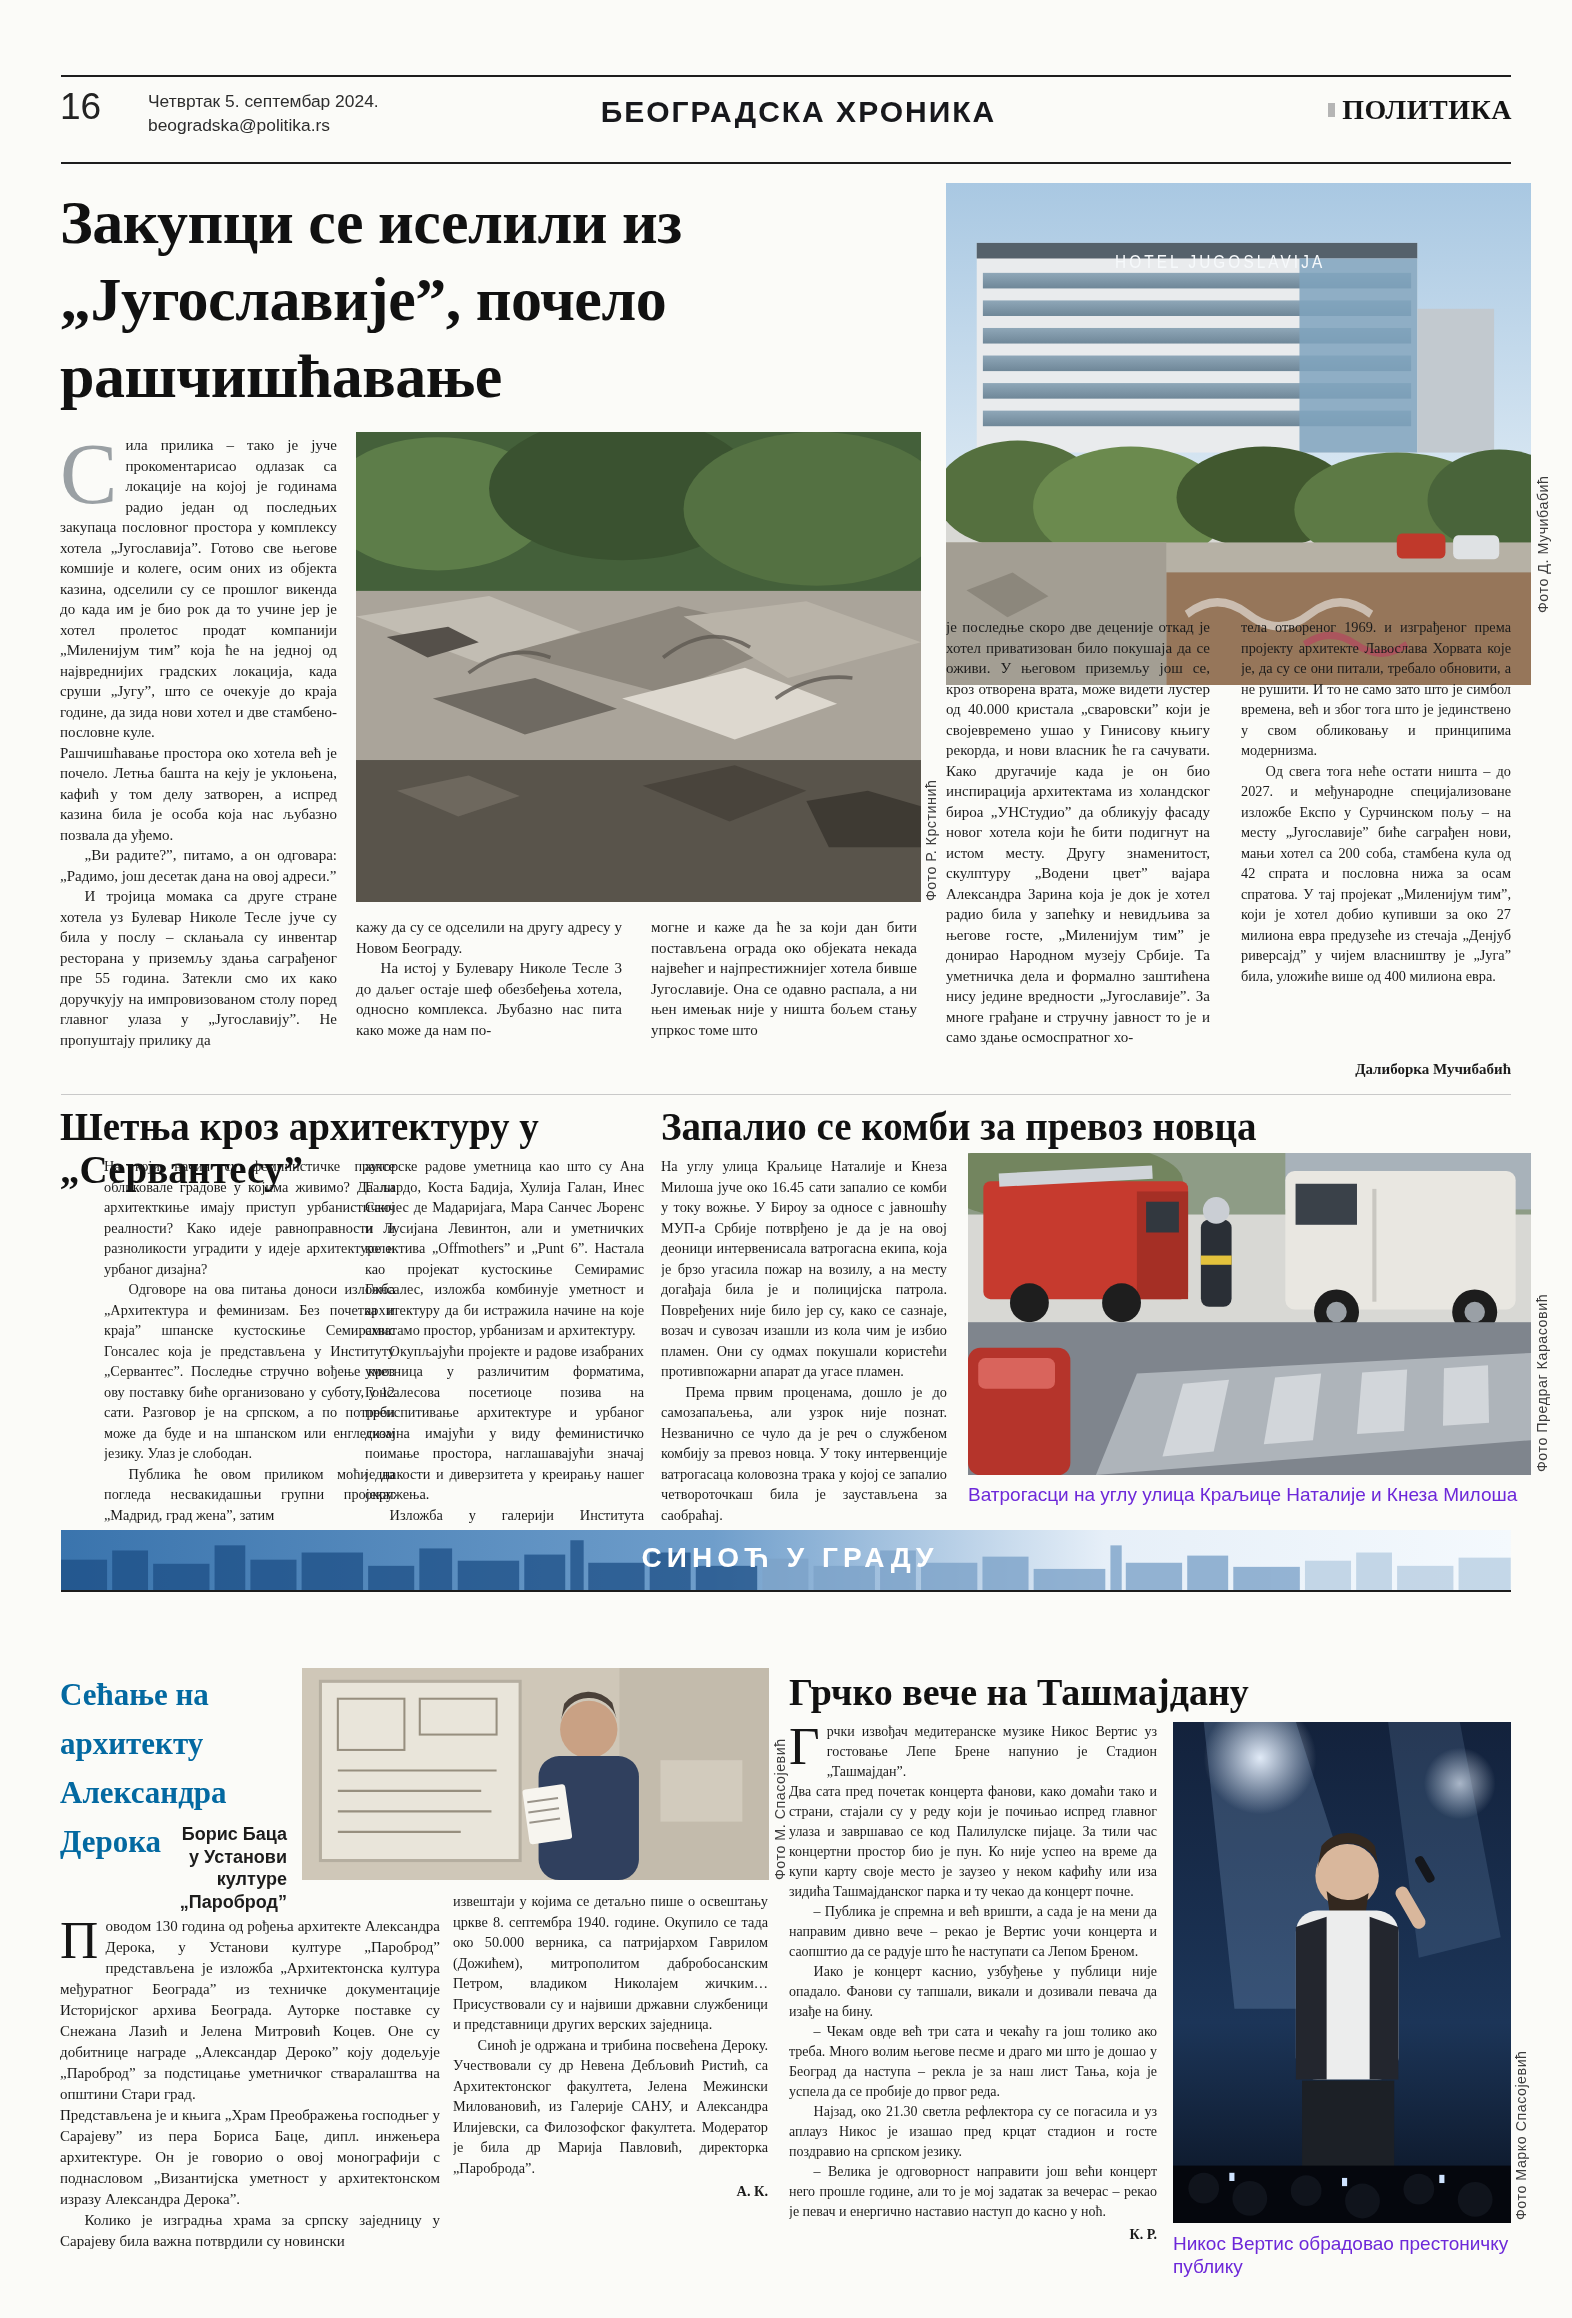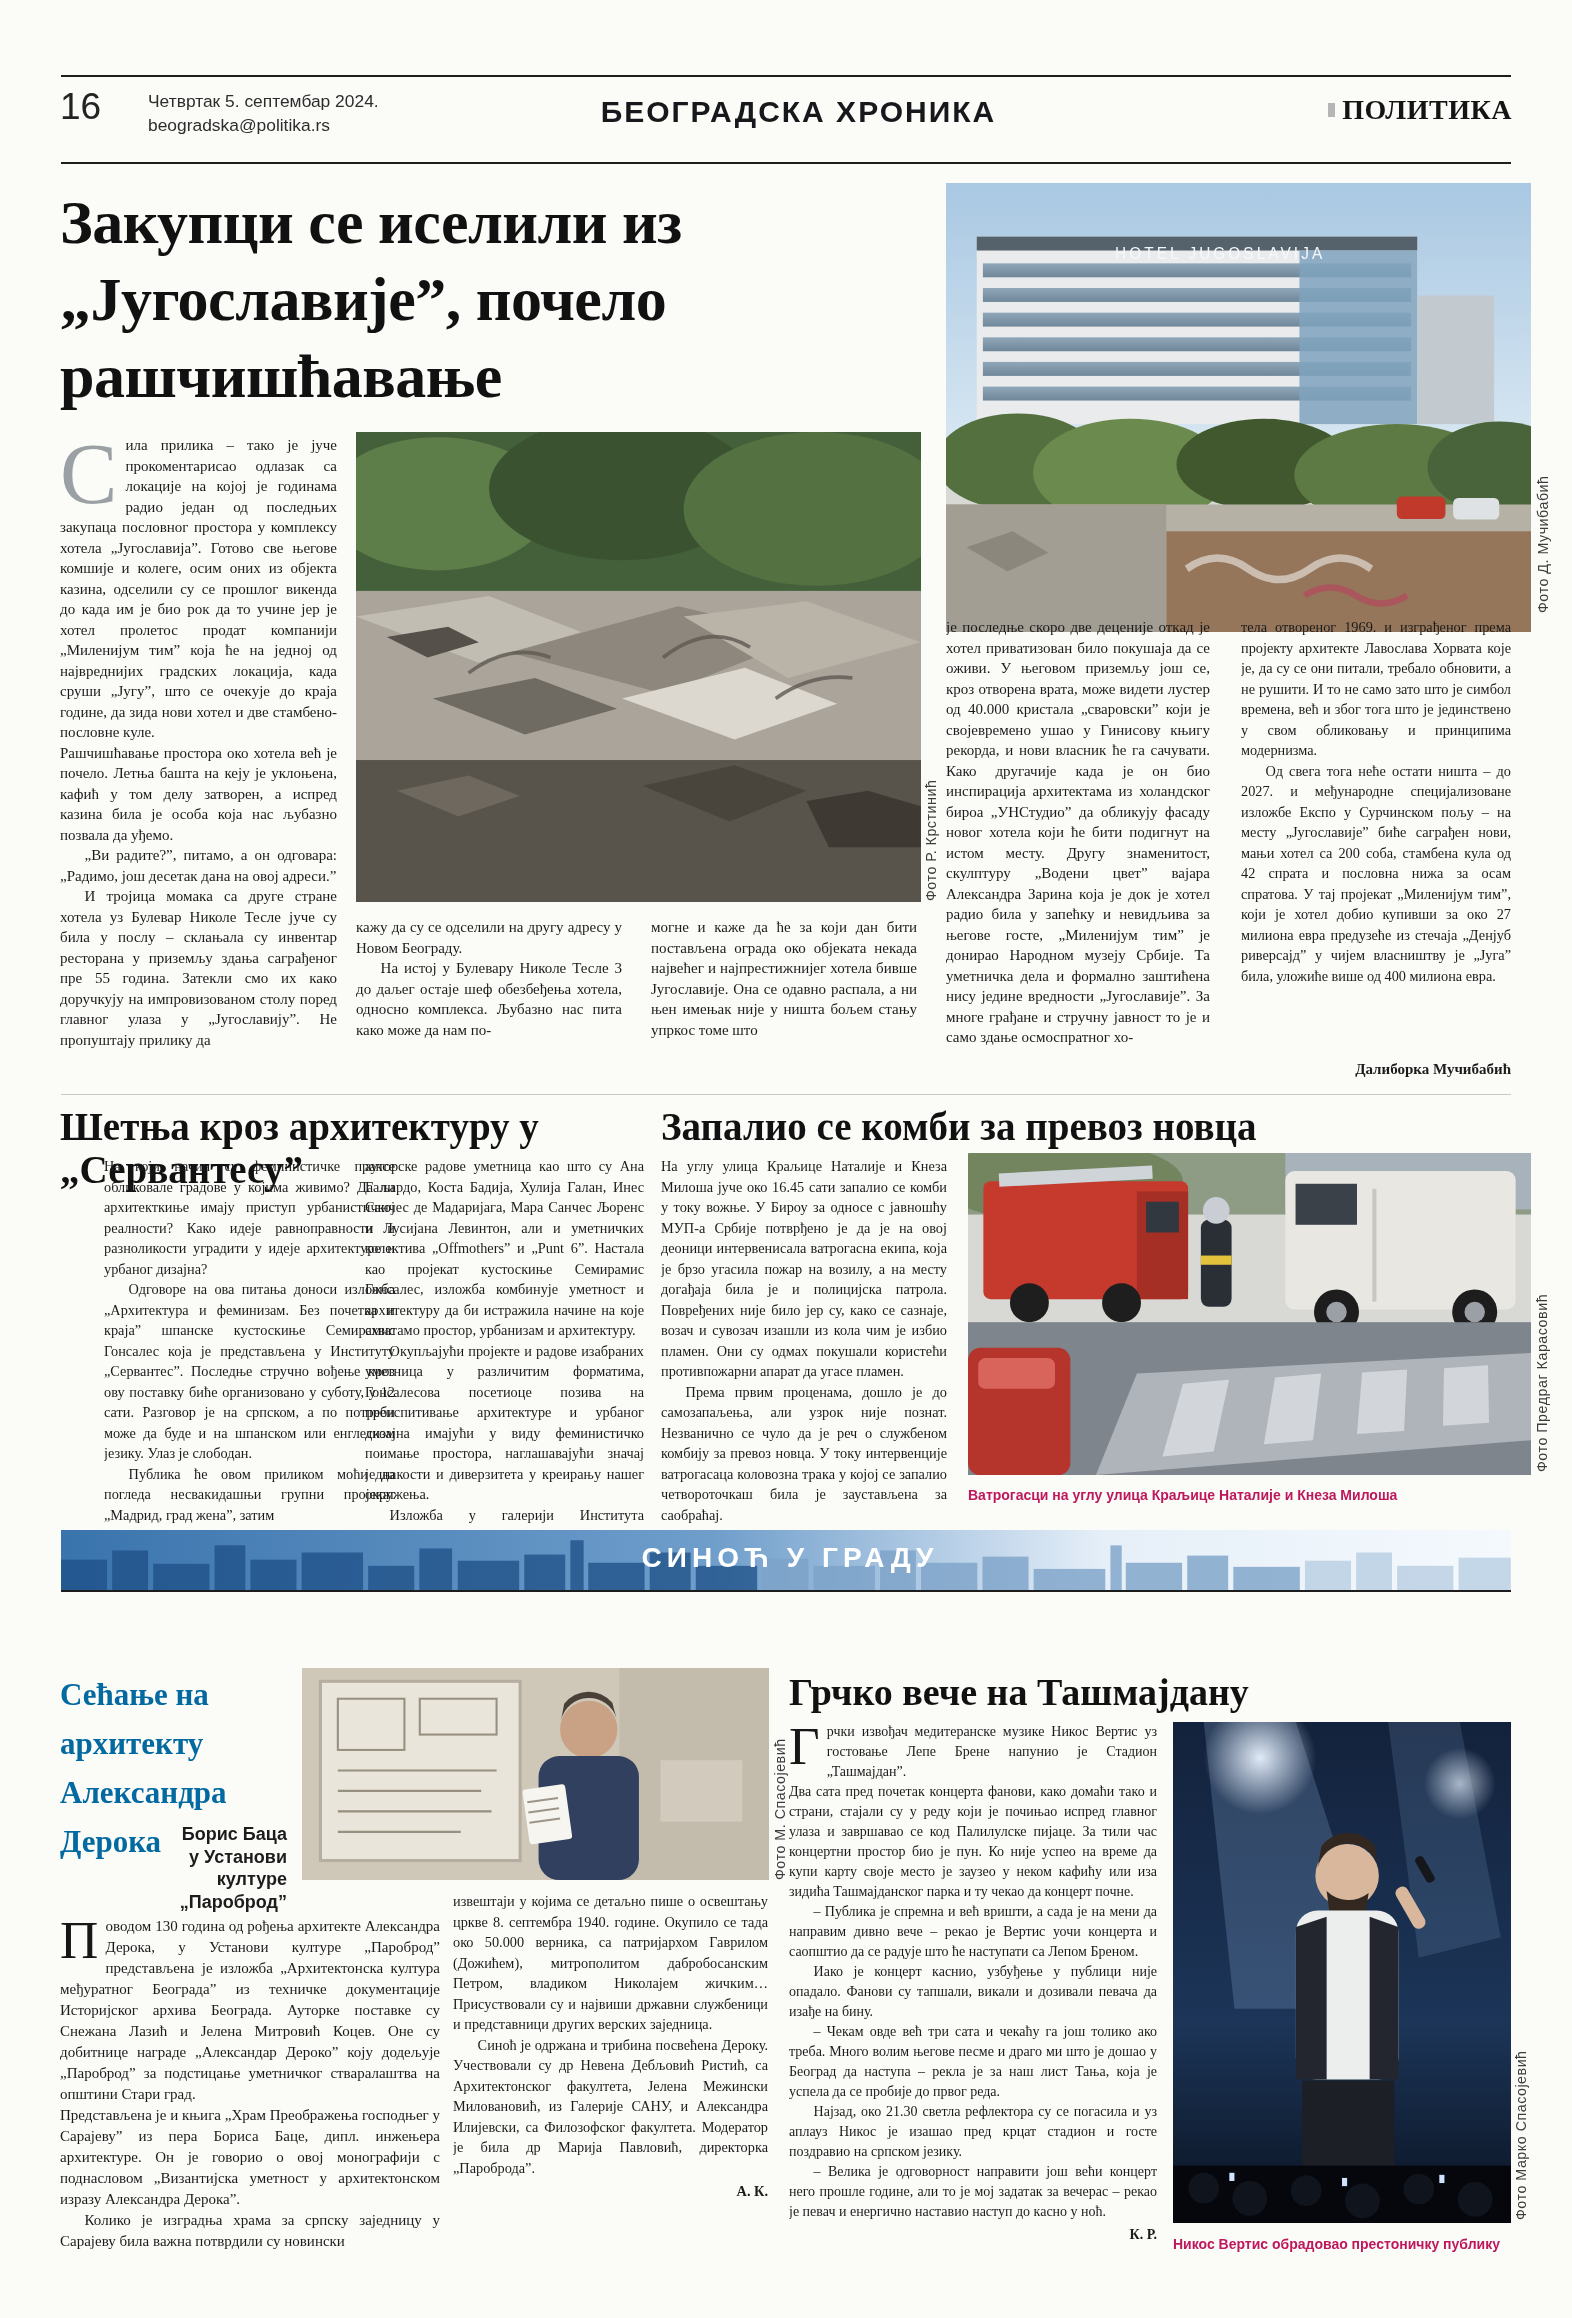--- a/index.html
+++ b/index.html
@@ -36,21 +36,21 @@
   .dropcap{float:left;font-size:86px;line-height:68px;padding:5.1px 8.2px 0 0;color:#9aa0a4;}
   .dropcap-dark{float:left;font-size:53px;line-height:43px;padding:3.1px 7.2px 0 0;color:#161616;}
   .byline,.sig{font-weight:bold;text-align:right;margin-top:3.1px;}
 
   
   .photo{position:absolute;overflow:hidden;background:#d8d8d4;}
   .photo svg{display:block;width:100%;height:100%;}
   .vcredit{position:absolute;writing-mode:vertical-rl;transform:rotate(180deg);
            font-family:"Liberation Sans",sans-serif;font-size:14.3px;color:#3c3c3c;letter-spacing:0.5px;
            display:flex;align-items:center;}
-  .photocap{font-family:"Liberation Sans",sans-serif;font-weight:bold;font-size:14px;line-height:22.5px;color:#be185d;}
+  .photocap{font-family:"Liberation Sans",sans-serif;font-weight:normal;font-size:19px;line-height:22.5px;color:#6d28d9;}
   .der-cap{font-family:"Liberation Sans",sans-serif;font-weight:bold;font-size:18px;line-height:22.5px;
            color:#1c1c1c;text-align:right;white-space:pre-line;}
 
   
   .banner{position:absolute;overflow:hidden;border-bottom:2px solid #1c1c1c;}
   .banner-title{position:absolute;top:12.3px;left:4px;width:100%;text-align:center;
                 font-family:"Liberation Sans",sans-serif;font-weight:bold;font-size:28px;
                 letter-spacing:5.1px;color:#ffffff;}
 </style>
 </head>
@@ -68,21 +68,21 @@
   <div class="abs masthead" style="right:61px;top:94px;">
     <span class="sq"></span>
     <span>ПОЛИТИКА</span>
   </div>
   <div class="rule" style="left:61px;top:162px;width:1450px;height:2px;"></div>
 
   <div class="abs h-main" style="left:60px;top:184px;width:891px;">Закупци се иселили из
 „Југославије”, почело
 рашчишћавање</div>
 
-  <div class="photo" style="left:946px;top:183px;width:585px;height:449px;">
+  <div class="photo" style="left:946px;top:183px;width:585px;height:502px;">
     <svg viewBox="0 0 1142 838" preserveAspectRatio="none">
       <defs>
         <linearGradient id="sky" x1="0" y1="0" x2="0" y2="1">
           <stop offset="0" stop-color="#a9c8e2"></stop>
             <stop offset="1" stop-color="#dae8f3"></stop>
         </linearGradient>
         <linearGradient id="strip" x1="0" y1="0" x2="0" y2="1">
           <stop offset="0" stop-color="#8fa7b8"></stop>
             <stop offset="1" stop-color="#6f8798"></stop>
         </linearGradient>

